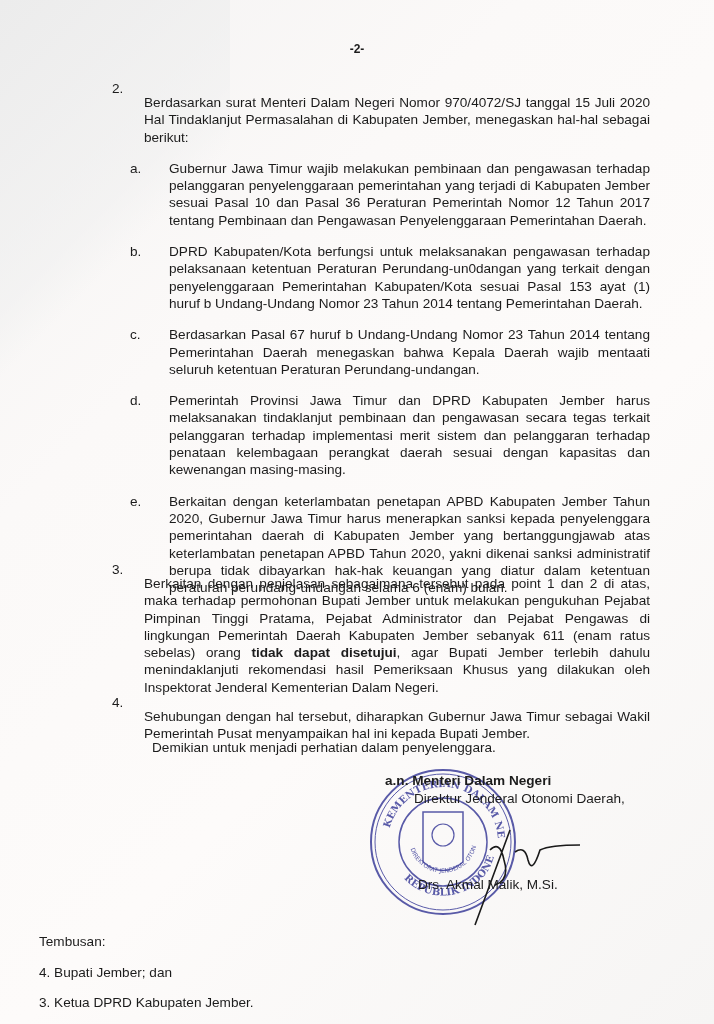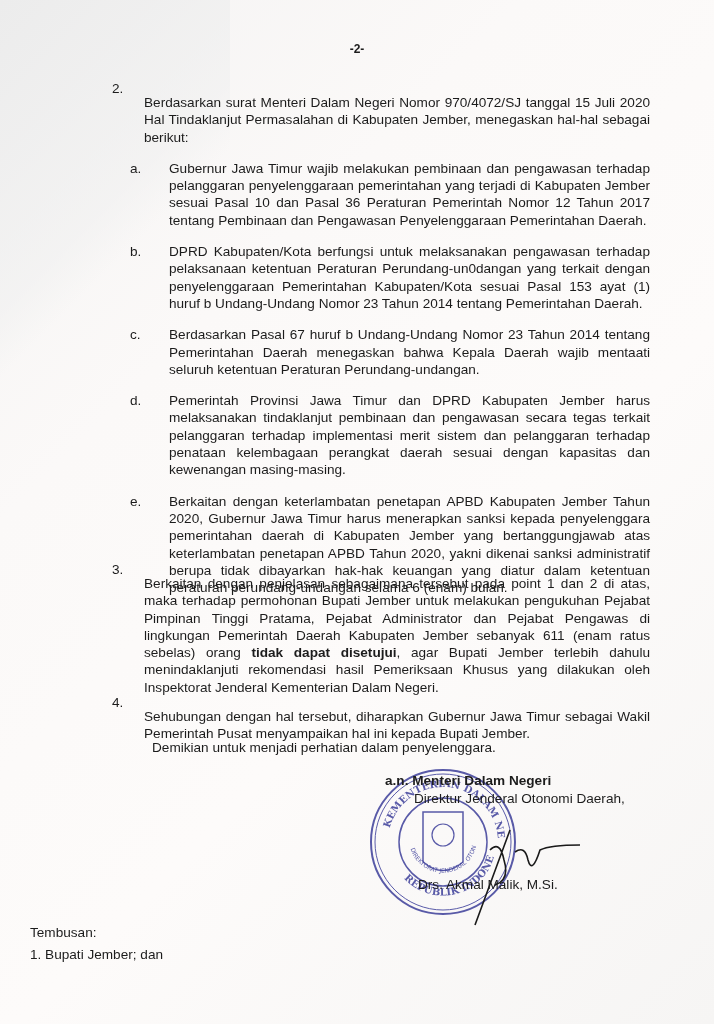--- a/index.html
+++ b/index.html
@@ -18,21 +18,21 @@
   .item { position:absolute; font-size:13.6px; line-height:17.3px; text-align:justify; }
   .item .num { position:absolute; left:-18px; top:0; }
   .sub { position:relative; margin-left:25px; }
   .sub .letter { position:absolute; left:-25px; top:0; }
   .sub p, .item p { margin:14px; text-align:justify; text-align-last:left; }
   b { font-weight:bold; }
   .closing { position:absolute; left:152px; top:740px; font-size:13.6px; }
   .sig { position:absolute; font-size:13.6px; }
   .stamp { position:absolute; left:368px; top:767px; width:150px; height:150px; }
   .tembusan { position:absolute; left:26px; top:920px; font-size:13.6px; line-height:17.5px; }
-  .tembusan div { margin:4px; }
+  .tembusan div { margin:13px; }
 </style>
 </head>
 <body>
 
 <div class="shade"></div>
 
 <div class="page-num">-2-</div>
 
 <div class="item" style="left:130px; top:80px; width:534px;">
   <span class="num">2.</span>
@@ -96,14 +96,15 @@
 <svg style="position:absolute; left:470px; top:790px; width:120px; height:140px;" viewBox="0 0 120 140">
   <path d="M5 135 L40 40 M20 60 Q30 50 34 70 Q40 90 25 95 M45 62 Q55 55 58 70 Q62 85 70 60 Q80 55 110 55" fill="none" stroke="#1a1a1a" stroke-width="1.6"></path>
 </svg>
 
 <div class="sig" style="left:385px; top:773px;font-weight:bold;">a.n. Menteri Dalam Negeri</div>
 <div class="sig" style="left:414px; top:791px;">Direktur Jenderal Otonomi Daerah,</div>
 <div class="sig" style="left:418px; top:877px;">Drs. Akmal Malik, M.Si.</div>
 
 <div class="tembusan">
   <div>Tembusan:</div>
-  <div>1. Bupati Jember; dan</div>
+  <div>4. Bupati Jember; dan</div>
+  <div>3. Ketua DPRD Kabupaten Jember.</div>
 </div>
 
 </body></html>

